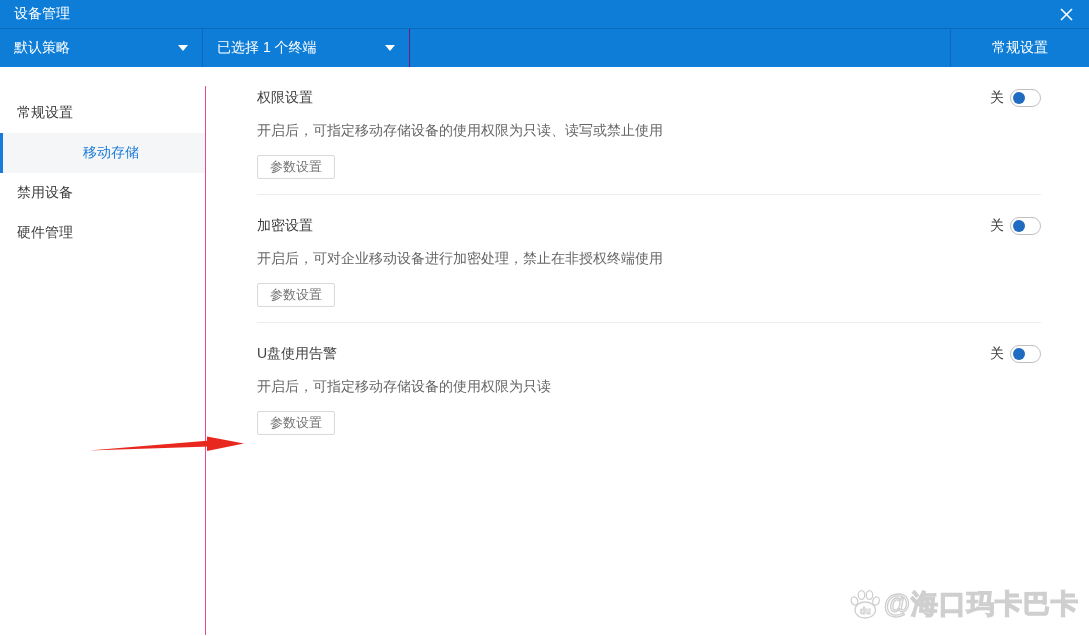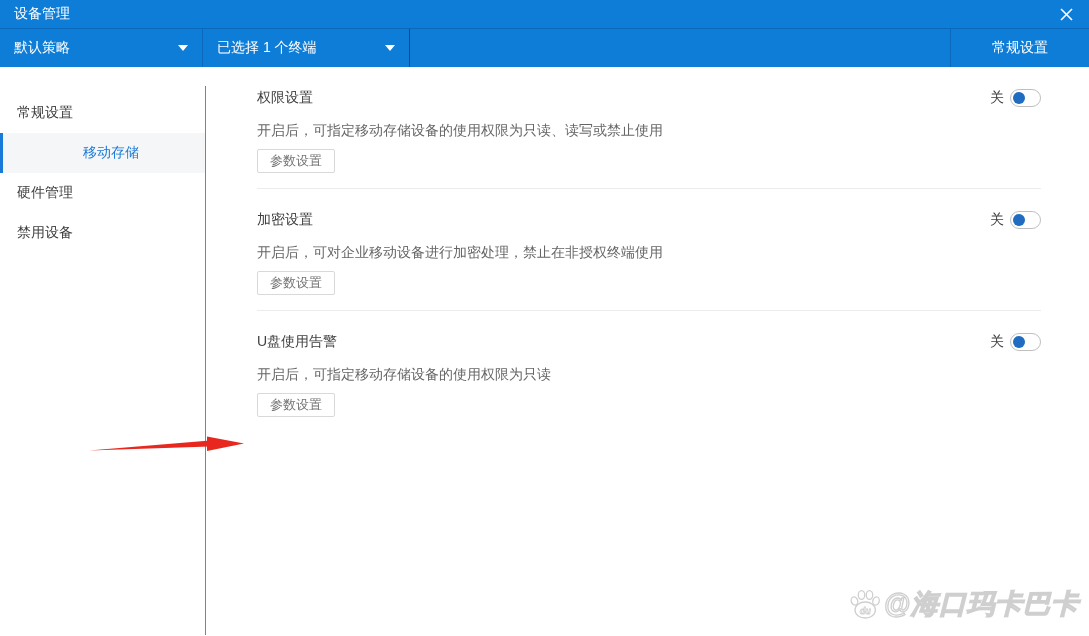--- a/index.html
+++ b/index.html
@@ -57,21 +57,21 @@
   }
 
   .content { flex: 1; padding: 0 48px 0 51px; }
   .section { padding: 22px 0 15px 0; border-bottom: 1px solid #ececec; }
   .section.first { padding-top: 47px; padding-bottom: 12px; }
   .section.last { border-bottom: none; }
   .sec-head { display: flex; align-items: center; justify-content: space-between; }
   .sec-title { font-size: 14px; color: #404040; }
   .sec-desc { font-size: 14px; color: #666; margin-top: 15px; line-height: 16px; }
   .param-btn {
-    margin-top: 11px; height: 24px; padding: 0 12px; font-size: 13px;
+    margin-top: 17px; height: 24px; padding: 0 12px; font-size: 13px;
     font-family: "Liberation Sans", "DejaVu Sans", sans-serif;
     background: #fff; color: #737373; border: 1px solid #d9d9d9; border-radius: 2px;
     cursor: pointer; display: inline-block;
   }
 
   
   .toggle-wrap { display: flex; align-items: center; }
   .toggle-label { font-size: 14px; color: #404040; margin-right: 6px; }
   .toggle {
     width: 31px; height: 18px; border-radius: 9px; position: relative;
@@ -85,21 +85,20 @@
   .toggle.on { background: #1f6cc0; border-color: #1f6cc0; }
   .toggle.on .knob { left: auto; right: 2px; background: #ffffff; width: 13px; height: 13px; top: 1.5px; }
 
   
   .anno-arrow { position: absolute; left: 83px; top: 433px; z-index: 5; pointer-events: none; }
 
   
   .watermark {
     position: absolute; right: 10px; bottom: 14px; display: flex; align-items: center;
     pointer-events: none;
-    font-style: italic;
   }
   .watermark-text {
     font-size: 27px; font-weight: bold; letter-spacing: 1px;
     color: #ffffff; -webkit-text-stroke: 1.3px #cfcfcf;
   }
   .paw { margin-right: 2px; }
 </style>
 </head>
 <body>
 
@@ -131,24 +130,24 @@
   <div class="bodyrow">
 
     <div class="sidebar">
       <div class="side-item">
         <span>常规设置</span>
       </div>
       <div class="side-item selected">
         <span>移动存储</span>
       </div>
       <div class="side-item">
+        <span>禁用设备</span>
+      </div>
+      <div class="side-item">
         <span>硬件管理</span>
-      </div>
-      <div class="side-item">
-        <span>禁用设备</span>
       </div>
     </div>
 
     <div class="content">
 
 
       <div class="section">
         <div class="sec-head">
           <div class="sec-title">权限设置</div>
           <div class="toggle-wrap">

